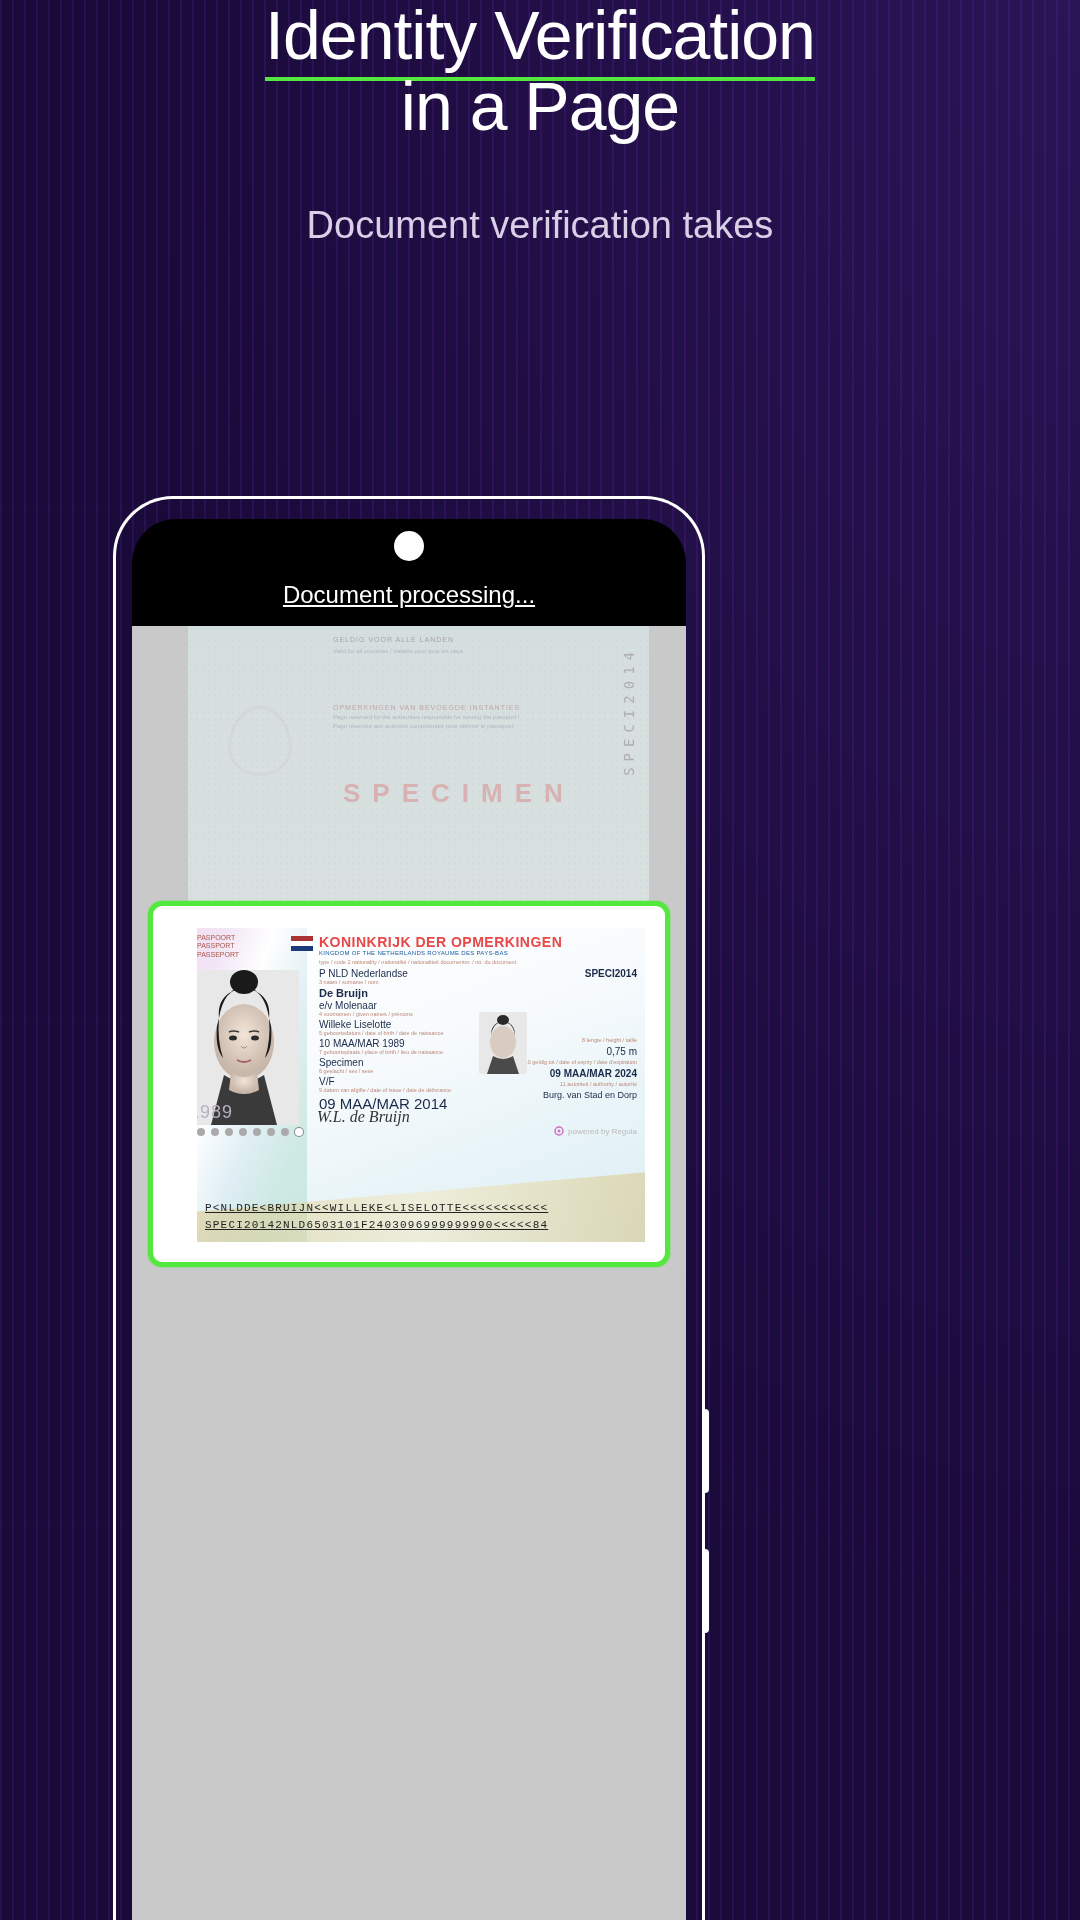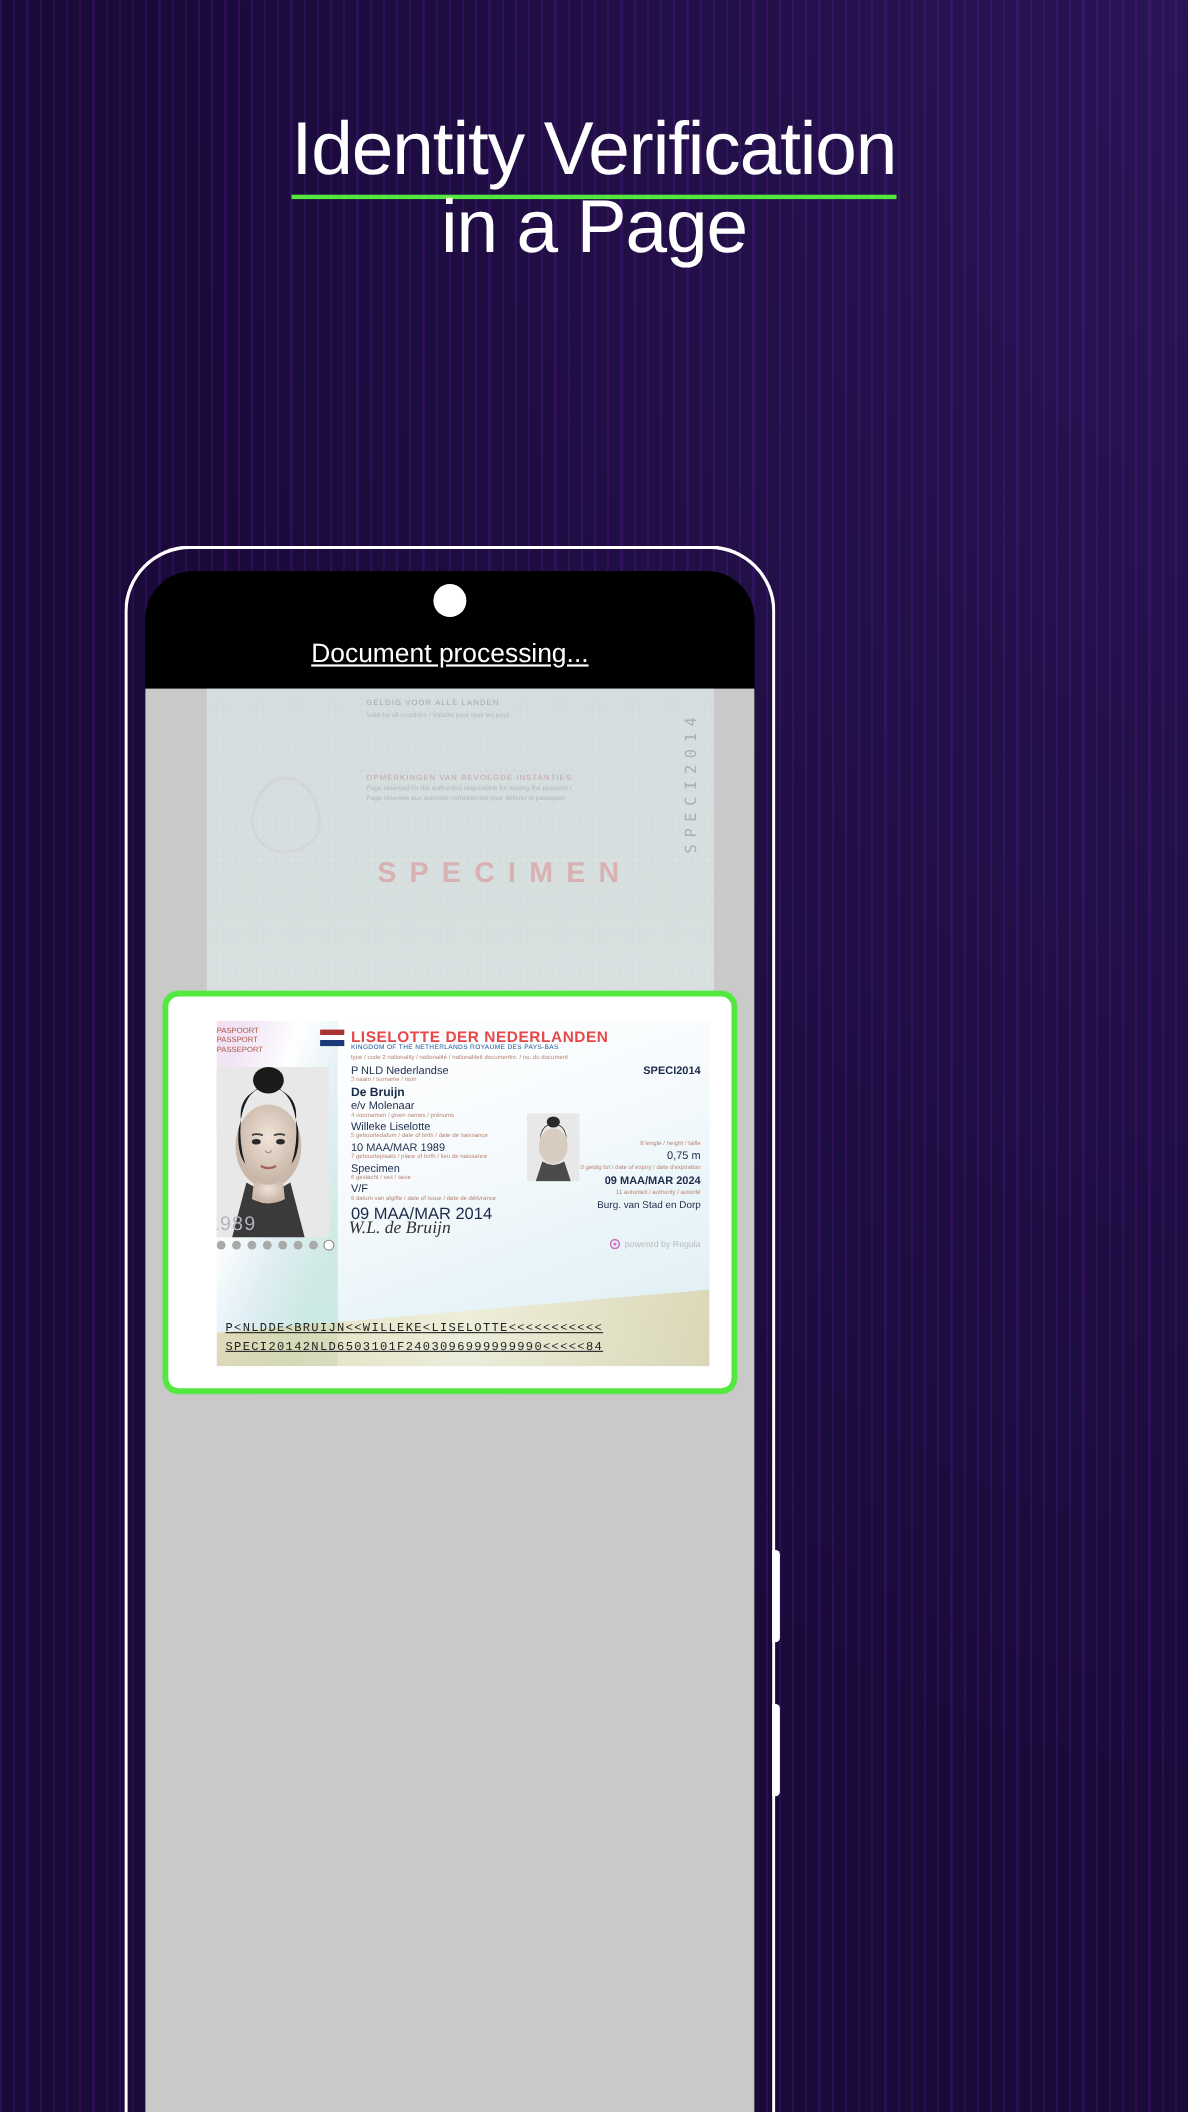--- a/index.html
+++ b/index.html
@@ -7,21 +7,21 @@
   width: 1080px;
   height: 1920px;
   background: #1a0a3a;
   background-image:
     repeating-linear-gradient(90deg, rgba(138,43,226,0.15) 0px, rgba(138,43,226,0.15) 2px, transparent 2px, transparent 12px),
     radial-gradient(ellipse at top right, #2a1555 0%, #1a0a3a 60%);
   font-family: -apple-system, BlinkMacSystemFont, "Segoe UI", Helvetica, Arial, sans-serif;
   overflow: hidden;
   position: relative;
 }
-.hero { padding-top: 100px; text-align: center; }
+.hero { text-align: center; }
 .hero h1 { color: #fff; font-size: 68px; font-weight: 400; letter-spacing: -1px; line-height: 1.05; }
 .hero h1 .underlined { border-bottom: 4px solid #52e83e; padding-bottom: 4px; }
 .subtitle { color: #d9d0e8; font-size: 38px; font-weight: 300; margin-top: 58px; line-height: 1.3; }
 
 .phone-outline {
   position: absolute;
   left: 113px;
   top: 496px;
   width: 592px;
   height: 1424px;
@@ -120,21 +120,21 @@
 </style>
 </head>
 <body>
 
 <div class="hero">
   <h1>
     <span class="underlined">Identity Verification</span><br>
     <span>in a Page</span>
   </h1>
   <p class="subtitle">
-    <br>
+    <span>Document verification takes</span><br>
   </p>
 </div>
 
 <div class="phone-outline">
   <div class="side-btn b1"></div>
   <div class="side-btn b2"></div>
 </div>
 
 <div class="phone-inner">
   <div class="notch"></div>
@@ -157,21 +157,21 @@
     </div>
 
     <div class="highlight">
       <div class="passport-main">
         <div class="pm-holo"></div>
 
         <div class="pm-labels-top" style="white-space:pre">PASPOORT
 PASSPORT
 PASSEPORT</div>
         <div class="pm-flag"></div>
-        <div class="pm-title">LISELOTTE DER NEDERLANDEN</div>
+        <div class="pm-title">KONINKRIJK DER OPMERKINGEN</div>
         <div class="pm-subtitle">KINGDOM OF THE NETHERLANDS                    ROYAUME DES PAYS-BAS</div>
 
         <div class="pm-field" style="left:122px; top:32px;">
           <div class="pm-field-labels">type / code   2 nationality / nationalité / nationaliteit                                   documentnr. / no. du document</div>
         </div>
         <div class="pm-field" style="left:122px; top:40px; font-size:10px;">P    NLD Nederlandse</div>
         <div class="pm-field" style="right:8px; top:40px; font-size:10px; font-weight:700;">SPECI2014</div>
 
         <div class="pm-field" style="left:122px; top:52px;">
             <div class="pm-field-labels">3 naam / surname / nom</div>

